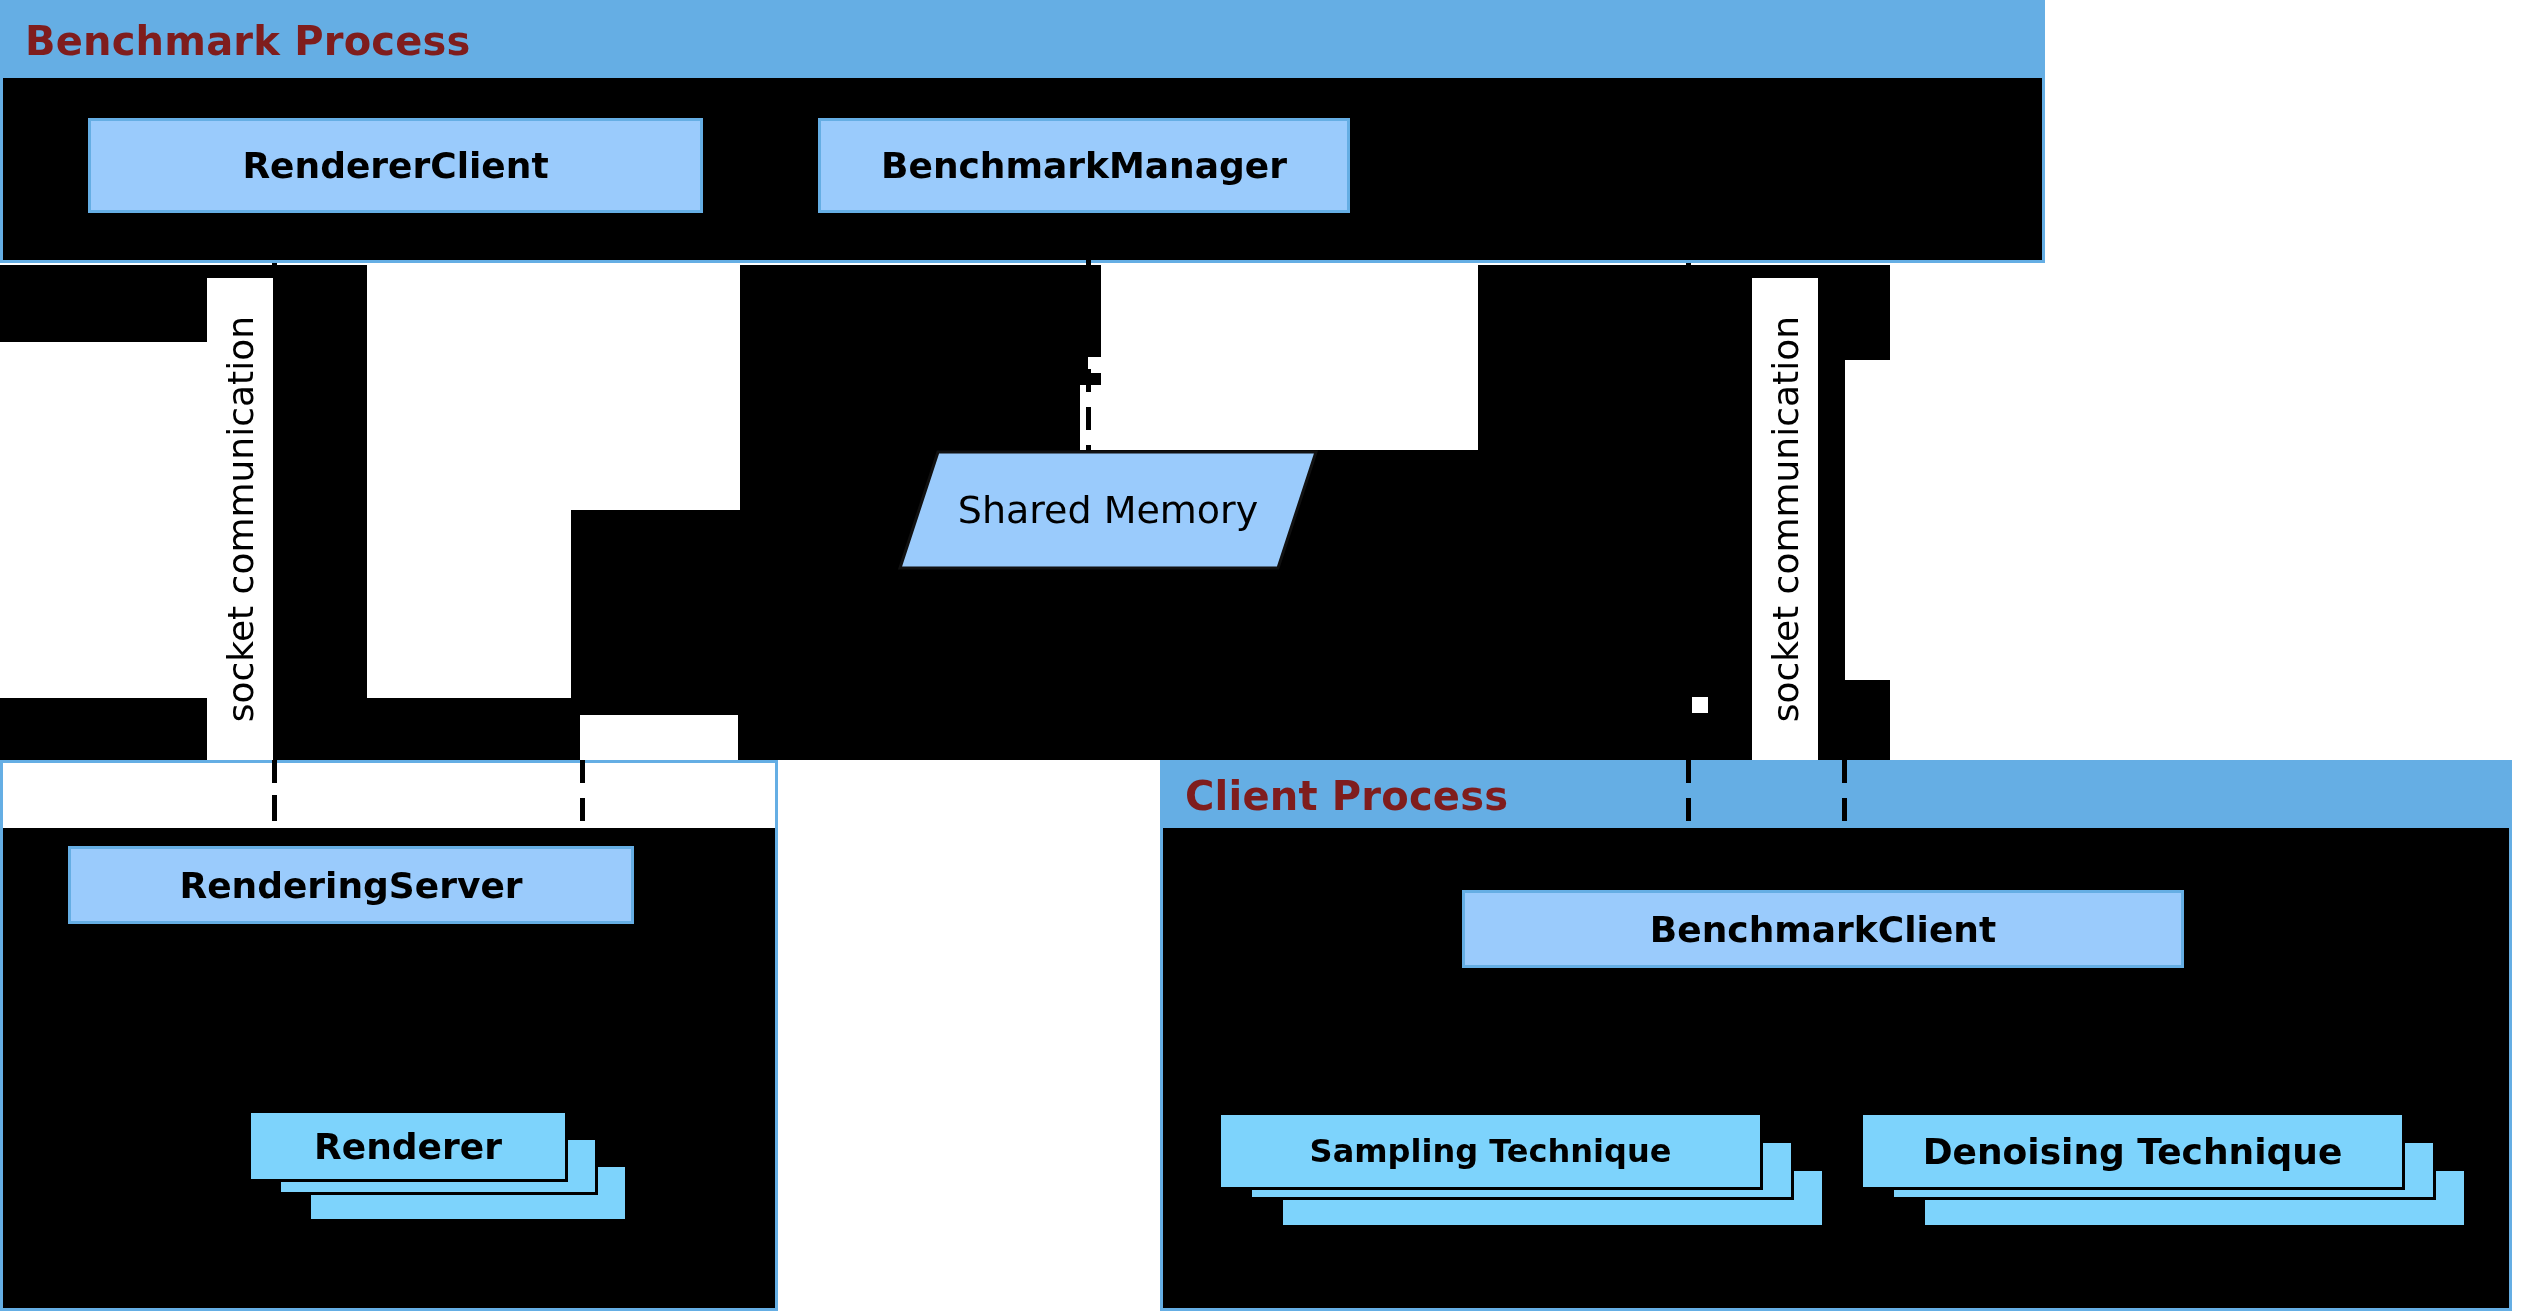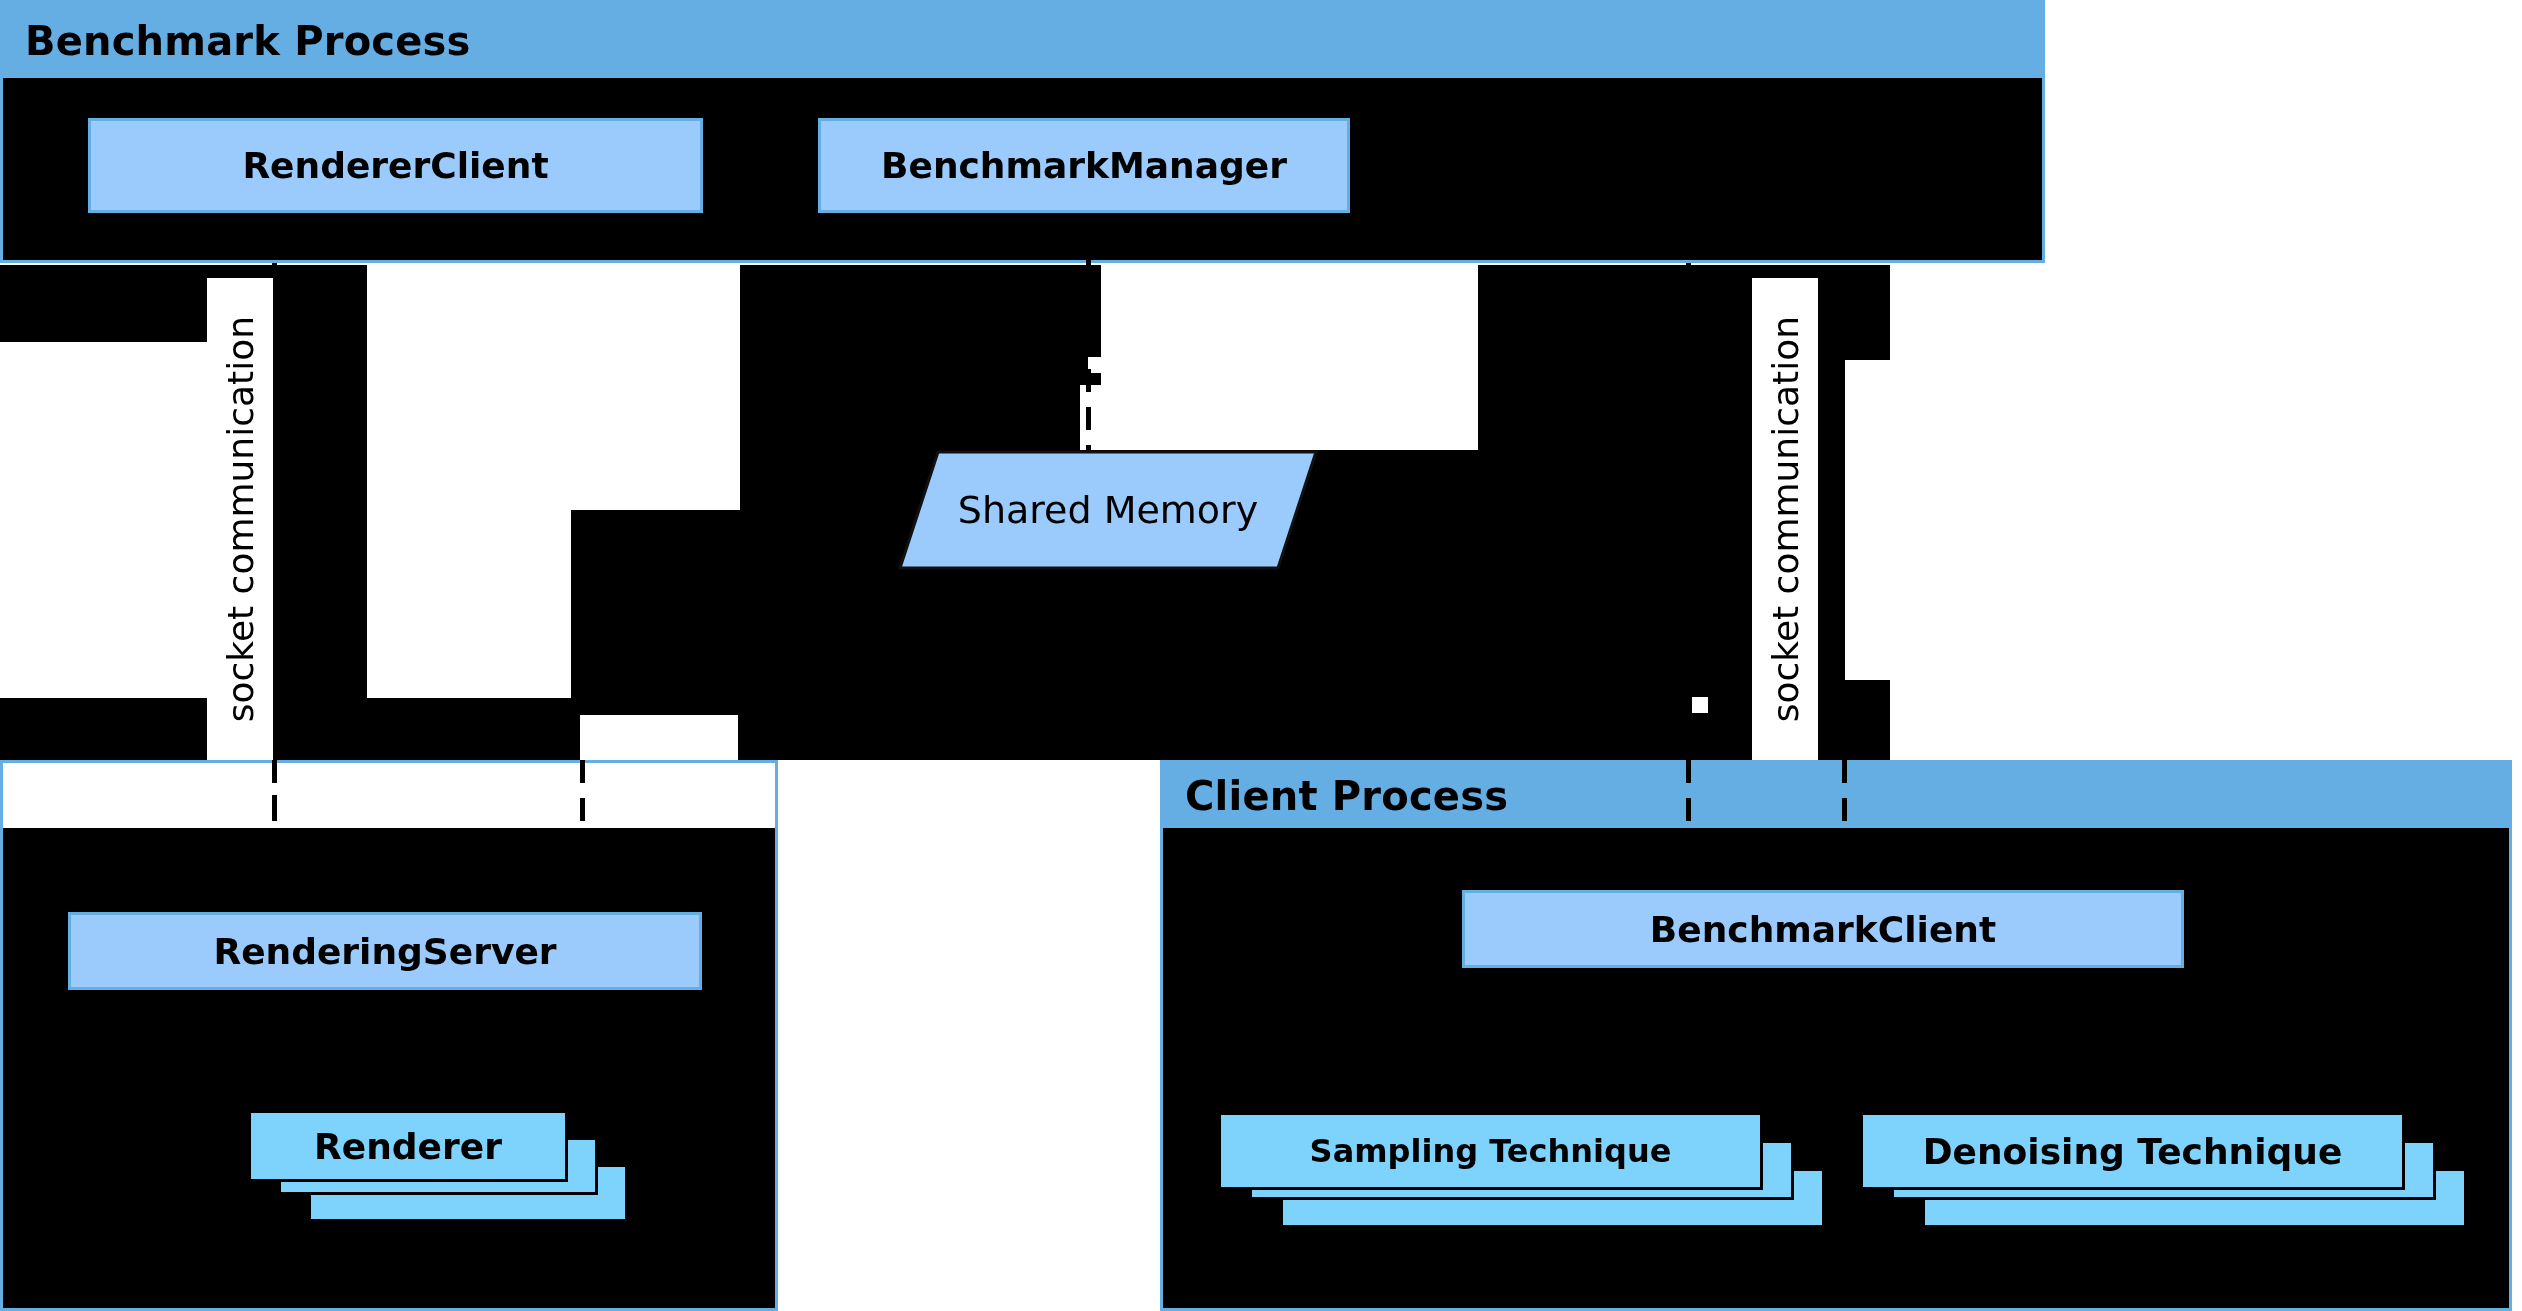--- a/index.html
+++ b/index.html
@@ -12,21 +12,21 @@
   .artifact{position:absolute;background:#000000;}
   .line{position:absolute;background:#000000;}
   .dash-v{position:absolute;width:5px;
           background-image:linear-gradient(#000 0 60%,rgba(0,0,0,0) 60% 100%);
           background-size:100% 38px;}
 
   
   .process{position:absolute;box-sizing:border-box;border:3px solid #65AEE4;}
   .process-header{position:absolute;left:0;top:0;width:100%;
        background:#65AEE4;display:flex;align-items:center;}
-  .process-title{font-weight:bold;color:#000000;
+  .process-title{font-weight:bold;color:#7f1d1d;
        padding-left:22px;letter-spacing:.2px;}
   .process-body{position:absolute;left:0;background:#000000;}
 
   
   .node{position:absolute;box-sizing:border-box;background:#9ACBFC;
         border:3px solid #65AEE4;display:flex;align-items:center;
         justify-content:center;font-weight:bold;color:#000;text-align:center;}
 
   
   .stack{position:absolute;}
@@ -102,21 +102,21 @@
   <div class="vlabel" style="left:207px;top:278px;width:66px;height:482px;">
     <span style="font-size:36px;">socket communication</span>
   </div>
   <div class="vlabel" style="left:1752px;top:278px;width:66px;height:482px;">
     <span style="font-size:36px;">socket communication</span>
   </div>
 
   <div class="process" style="left:0px;top:760px;width:778px;height:551px;">
     <div class="process-body" style="top:65px;width:100%;height:480px;"></div>
   </div>
-  <div class="node" style="left:68px;top:912px;width:634px;height:78px;font-size:36px;">
+  <div class="node" style="left:68px;top:846px;width:566px;height:78px;font-size:36px;">
     <span>RenderingServer</span>
   </div>
 
   <div class="stack" style="left:248px;top:1110px;width:380px;height:120px;">
     <div class="sheet" style="left:60px;top:54px;width:320px;height:58px;"></div>
     <div class="sheet" style="left:30px;top:27px;width:320px;height:58px;"></div>
     <div class="sheet front" style="left:0px;top:0px;width:320px;height:72px;font-size:36px;">
       <span>Renderer</span>
     </div>
   </div>

